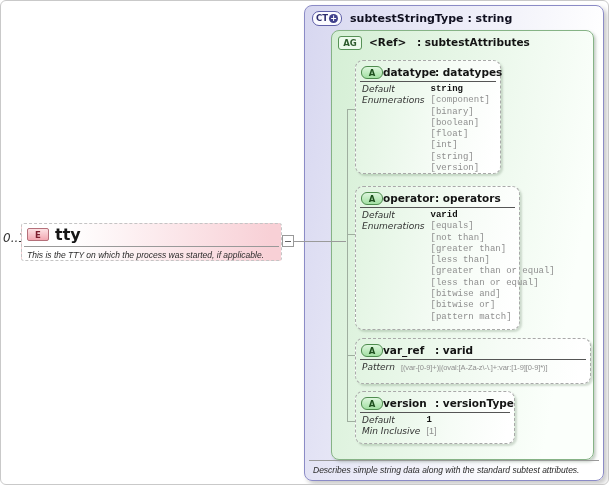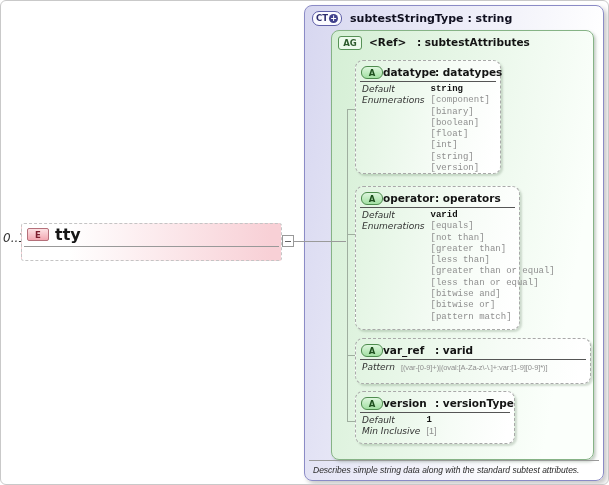--- a/index.html
+++ b/index.html
@@ -90,20 +90,21 @@
 <div class="stage">
 
   <span class="cardinality">0..1</span>
 
   <div class="elem-box">
     <div class="elem-header">
       <span class="badge e-badge">E</span>
       <span class="ename">tty</span>
     </div>
     <div class="elem-sep"></div>
+    <div class="annot elem-annot">This is the TTY on which the process was started, if applicable.</div>
   </div>
 
   <div class="minus-box">
     <div class="minus-line"></div>
   </div>
   <div class="feed-line"></div>
 
   <div class="ct-box">
     <div class="ct-header">
       <span class="badge ct-badge">

